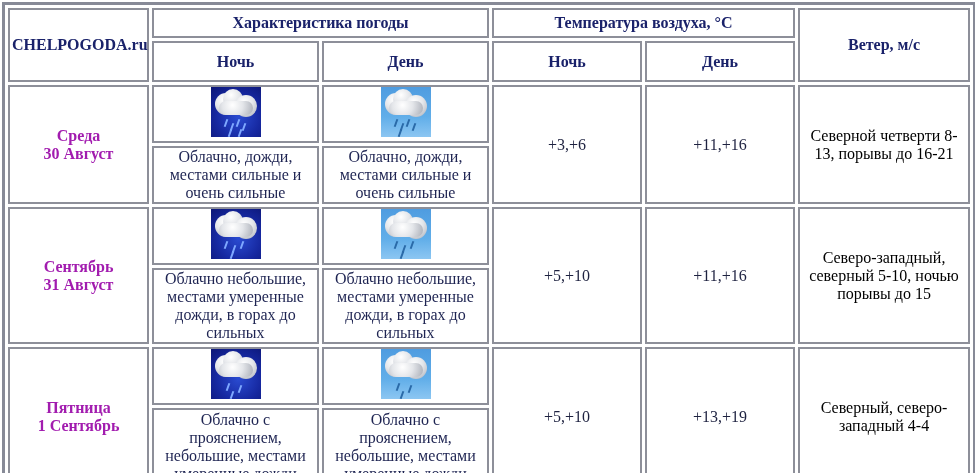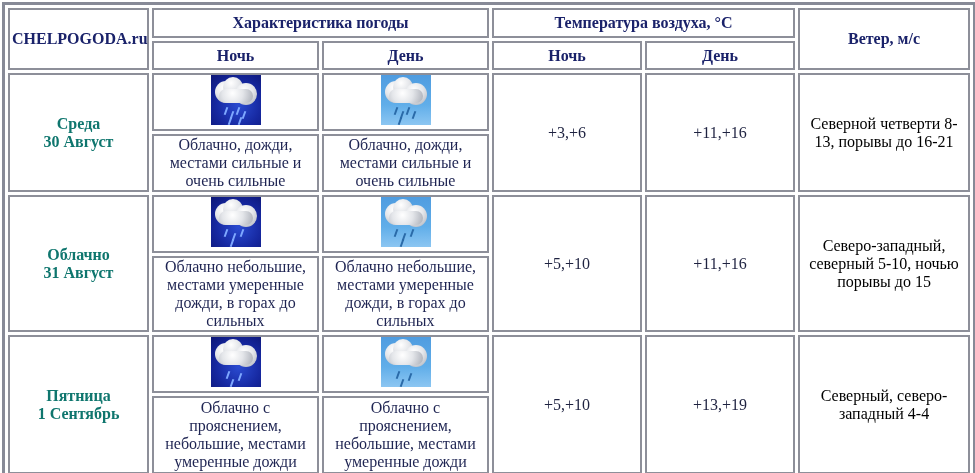--- a/index.html
+++ b/index.html
@@ -17,21 +17,21 @@
   table.forecast td {
     border: 2px solid #8d8f99;
     text-align: center;
     vertical-align: middle;
     padding: 0 2px;
     font-size: 16px;
     line-height: 18px;
   }
   td.hdr { font-weight: bold; color: #1a226a; font-size: 16px; }
   td.brand { font-size: 15px; }
-  td.day { font-weight: bold; color: #0f766e; }
+  td.day { font-weight: bold; color: #a21caf; }
   td.val { color: #1e2240; }
   td.desc { color: #1e2452; margin-top: 20px; }
   td.wind { color: #000000; }
   .icon {
     display: inline-block; width: 50px; height: 50px; position: relative; overflow: hidden;
   }
   .icon.night { background: radial-gradient(circle at 55% 60%, #2a4bd1 0%, #1628a0 55%, #0c1676 100%); }
   .icon.day { background: linear-gradient(180deg, #4f9ce0 0%, #61aee9 60%, #8cc6f2 100%); }
   .icon .cloud {
     position: absolute; border-radius: 50%;
@@ -59,21 +59,21 @@
       <col style="width:150px">
       <col style="width:172px">
   </colgroup>
   <tbody>
       <tr style="height:30px">
     <td class="hdr brand" rowspan="2">CHELPOGODA.ru</td>
     <td class="hdr" colspan="2">Характеристика погоды</td>
     <td class="hdr" colspan="2">Температура воздуха, °C</td>
     <td class="hdr" rowspan="2">Ветер, м/с</td>
   </tr>
-  <tr style="height:29px">
+  <tr style="height:41px">
     <td class="hdr">Ночь</td>
     <td class="hdr">День</td>
     <td class="hdr">Ночь</td>
     <td class="hdr">День</td>
   </tr>
 
   <tr style="height:55px">
     <td class="day" rowspan="2">
       <span>Среда</span><br>
       <span>30 Август</span>
@@ -94,21 +94,21 @@
     <td class="val" rowspan="2">+11,+16</td>
     <td class="wind" rowspan="2">Северной четверти 8-13, порывы до 16-21</td>
   </tr>
   <tr style="height:56px">
     <td class="desc">Облачно, дожди, местами сильные и очень сильные</td>
     <td class="desc">Облачно, дожди, местами сильные и очень сильные</td>
   </tr>
 
   <tr style="height:52px">
     <td class="day" rowspan="2">
-      <span>Облачно</span><br>
+      <span>Сентябрь</span><br>
       <span>31 Август</span>
     </td>
     <td>
       <span class="icon night">
         <span class="cloud c1"></span><span class="cloud c2"></span><span class="cloud c3"></span><span class="cloud c4"></span>
         <span class="drop" style="left:14px;top:32px"></span><span class="drop" style="left:22px;top:36px"></span><span class="drop" style="left:30px;top:32px"></span><span class="drop" style="left:20px;top:42px"></span>
       </span>
     </td>
     <td>
       <span class="icon day">

